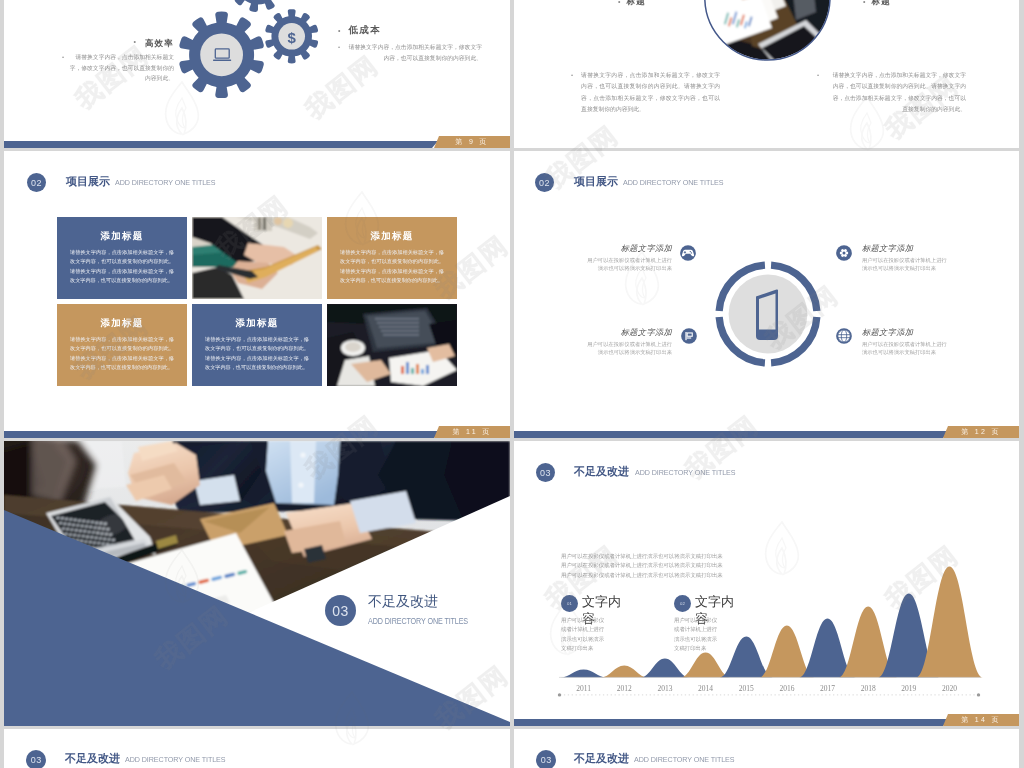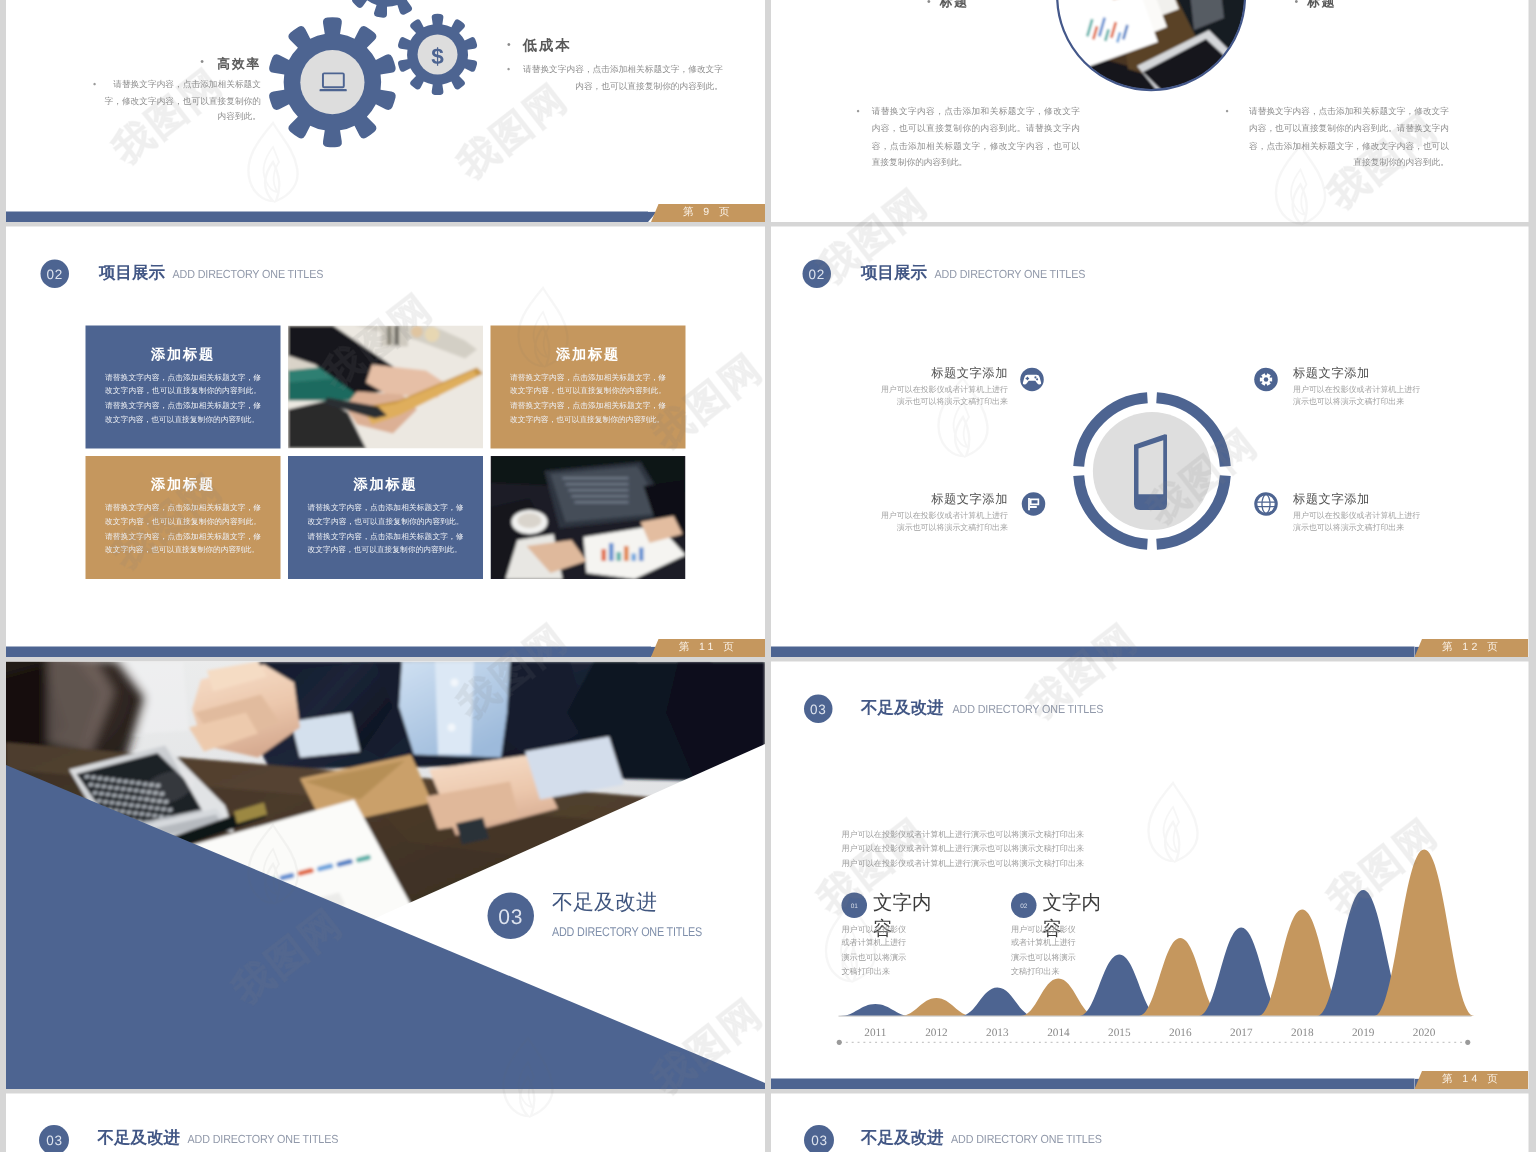--- a/index.html
+++ b/index.html
@@ -14,21 +14,21 @@
 .shnum{position:absolute;border-radius:50%;background:#4d6491;color:#dde3ee;
    display:flex;align-items:center;justify-content:center;}
 .shcn{position:absolute;color:#425785;font-weight:bold;white-space:nowrap;}
 .shen{position:absolute;color:#9199aa;white-space:nowrap;}
 .card{position:absolute;box-sizing:border-box;overflow:hidden;}
 .cblue{background:#4d6491;}
 .cgold{background:#c5975e;}
 .card .ct{color:#fff;font-weight:bold;text-align:center;}
 .card .cb{color:#eef0f5;text-align:justify;}
 .photo{position:absolute;overflow:hidden;}
-.s12t{position:absolute;color:#4f4f4f;white-space:nowrap;}
+.s12t{position:absolute;color:#4f4f4f;white-space:nowrap;font-style:italic;}
 .s12b{position:absolute;color:#a2a2a2;line-height:1.6;}
 </style>
 </head>
 <body>
 
 <div class="page">
 <div class="slide" style="left:4px;top:-252px;width:506px;height:400px;">
 <svg width="506" height="400" style="position:absolute;left:0;top:0;">
 <path d="M256.60,204.11 A30.00,30.00 0 0 1 260.77,204.77 Q263.27,205.47 262.47,207.94 L260.95,212.60 A22.50,22.50 0 0 1 267.23,215.80 L270.11,211.83 Q271.63,209.73 273.67,211.35 A30.00,30.00 0 0 1 276.65,214.33 Q278.27,216.37 276.17,217.89 L272.20,220.77 A22.50,22.50 0 0 1 275.40,227.05 L280.06,225.53 Q282.53,224.73 283.23,227.23 A30.00,30.00 0 0 1 283.89,231.40 Q284.00,234.00 281.40,234.00 L276.50,234.00 A22.50,22.50 0 0 1 275.40,240.95 L280.06,242.47 Q282.53,243.27 281.62,245.71 A30.00,30.00 0 0 1 279.71,249.47 Q278.27,251.63 276.17,250.11 L272.20,247.23 A22.50,22.50 0 0 1 267.23,252.20 L270.11,256.17 Q271.63,258.27 269.47,259.71 A30.00,30.00 0 0 1 265.71,261.62 Q263.27,262.53 262.47,260.06 L260.95,255.40 A22.50,22.50 0 0 1 254.00,256.50 L254.00,261.40 Q254.00,264.00 251.40,263.89 A30.00,30.00 0 0 1 247.23,263.23 Q244.73,262.53 245.53,260.06 L247.05,255.40 A22.50,22.50 0 0 1 240.77,252.20 L237.89,256.17 Q236.37,258.27 234.33,256.65 A30.00,30.00 0 0 1 231.35,253.67 Q229.73,251.63 231.83,250.11 L235.80,247.23 A22.50,22.50 0 0 1 232.60,240.95 L227.94,242.47 Q225.47,243.27 224.77,240.77 A30.00,30.00 0 0 1 224.11,236.60 Q224.00,234.00 226.60,234.00 L231.50,234.00 A22.50,22.50 0 0 1 232.60,227.05 L227.94,225.53 Q225.47,224.73 226.38,222.29 A30.00,30.00 0 0 1 228.29,218.53 Q229.73,216.37 231.83,217.89 L235.80,220.77 A22.50,22.50 0 0 1 240.77,215.80 L237.89,211.83 Q236.37,209.73 238.53,208.29 A30.00,30.00 0 0 1 242.29,206.38 Q244.73,205.47 245.53,207.94 L247.05,212.60 A22.50,22.50 0 0 1 254.00,211.50 L254.00,206.60 Q254.00,204.00 256.60,204.11 Z" fill="#4d6491"></path>
 <path d="M214.30,263.63 A43.30,43.30 0 0 1 220.90,263.63 Q224.37,264.03 223.83,267.49 L222.68,274.70 A32.50,32.50 0 0 1 232.35,277.84 L235.67,271.34 Q237.26,268.22 240.31,269.93 A43.30,43.30 0 0 1 245.65,273.81 Q248.22,276.18 245.74,278.66 L240.58,283.82 A32.50,32.50 0 0 1 246.56,292.05 L253.06,288.73 Q256.18,287.14 257.64,290.32 A43.30,43.30 0 0 1 259.68,296.60 Q260.37,300.03 256.91,300.57 L249.70,301.72 A32.50,32.50 0 0 1 249.70,311.88 L256.91,313.03 Q260.37,313.57 259.68,317.00 A43.30,43.30 0 0 1 257.64,323.28 Q256.18,326.46 253.06,324.87 L246.56,321.55 A32.50,32.50 0 0 1 240.58,329.78 L245.74,334.94 Q248.22,337.42 245.65,339.79 A43.30,43.30 0 0 1 240.31,343.67 Q237.26,345.38 235.67,342.26 L232.35,335.76 A32.50,32.50 0 0 1 222.68,338.90 L223.83,346.11 Q224.37,349.57 220.90,349.97 A43.30,43.30 0 0 1 214.30,349.97 Q210.83,349.57 211.37,346.11 L212.52,338.90 A32.50,32.50 0 0 1 202.85,335.76 L199.53,342.26 Q197.94,345.38 194.89,343.67 A43.30,43.30 0 0 1 189.55,339.79 Q186.98,337.42 189.46,334.94 L194.62,329.78 A32.50,32.50 0 0 1 188.64,321.55 L182.14,324.87 Q179.02,326.46 177.56,323.28 A43.30,43.30 0 0 1 175.52,317.00 Q174.83,313.57 178.29,313.03 L185.50,311.88 A32.50,32.50 0 0 1 185.50,301.72 L178.29,300.57 Q174.83,300.03 175.52,296.60 A43.30,43.30 0 0 1 177.56,290.32 Q179.02,287.14 182.14,288.73 L188.64,292.05 A32.50,32.50 0 0 1 194.62,283.82 L189.46,278.66 Q186.98,276.18 189.55,273.81 A43.30,43.30 0 0 1 194.89,269.93 Q197.94,268.22 199.53,271.34 L202.85,277.84 A32.50,32.50 0 0 1 212.52,274.70 L211.37,267.49 Q210.83,264.03 214.30,263.63 Z" fill="#4d6491"></path>

